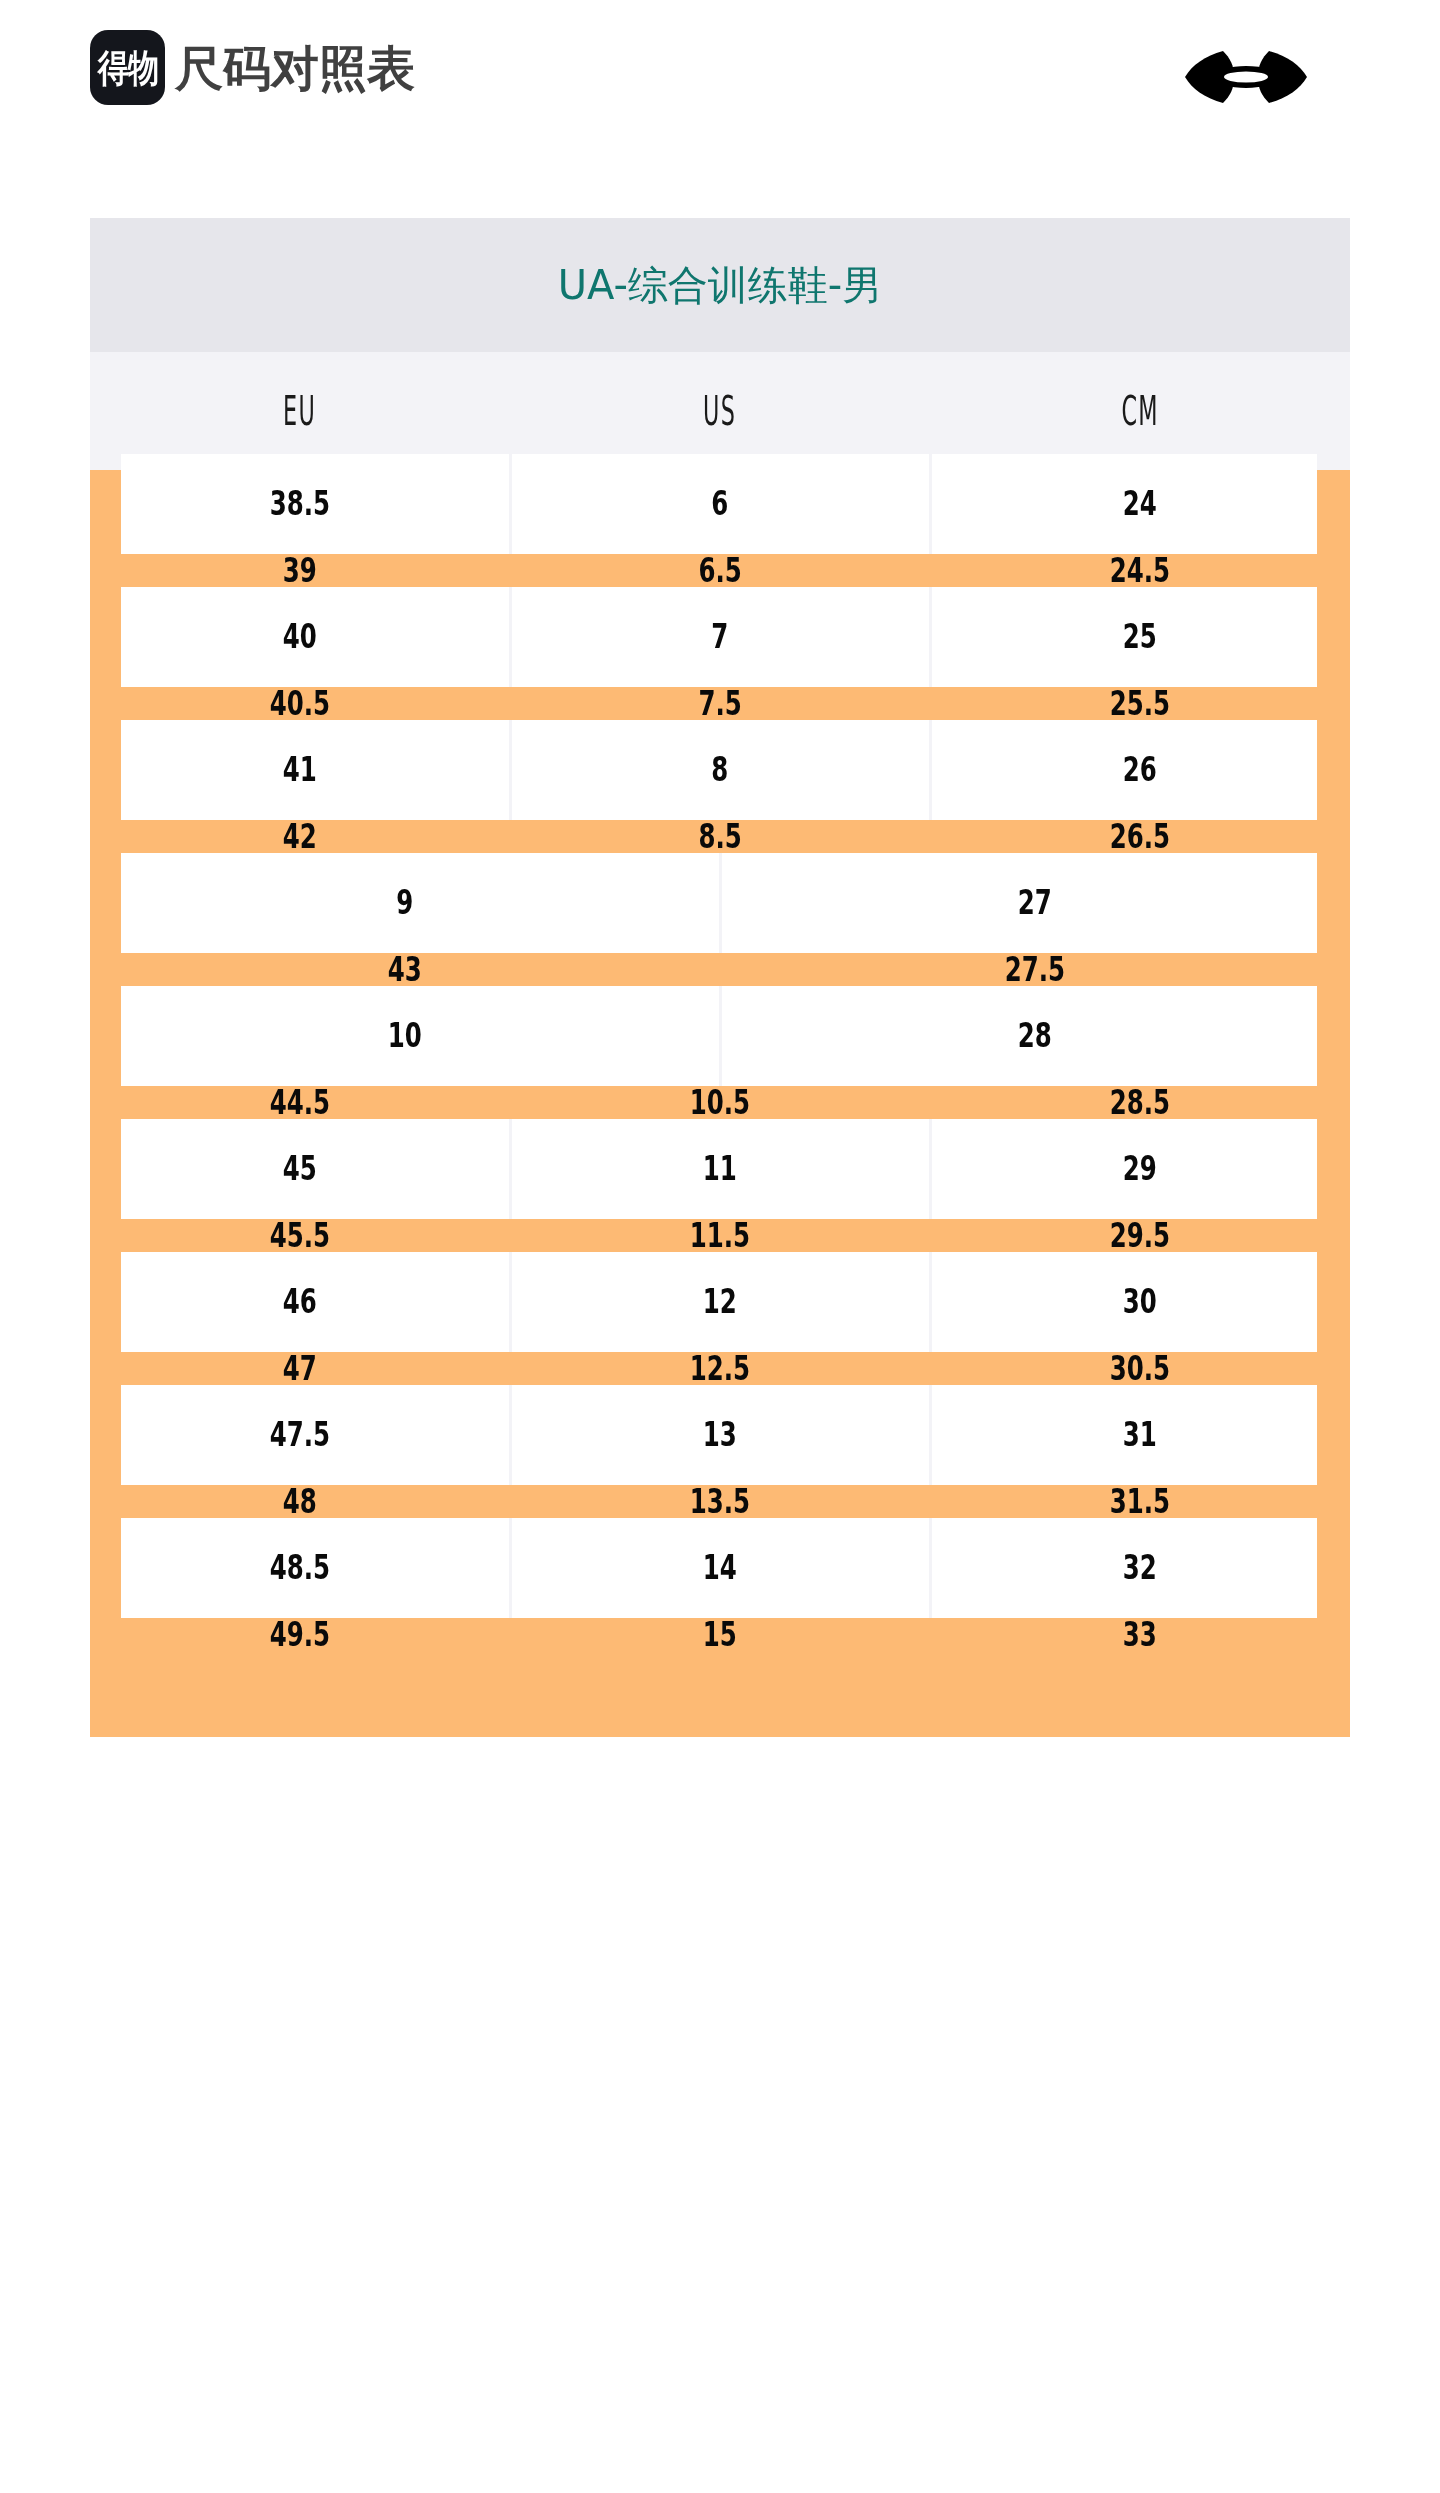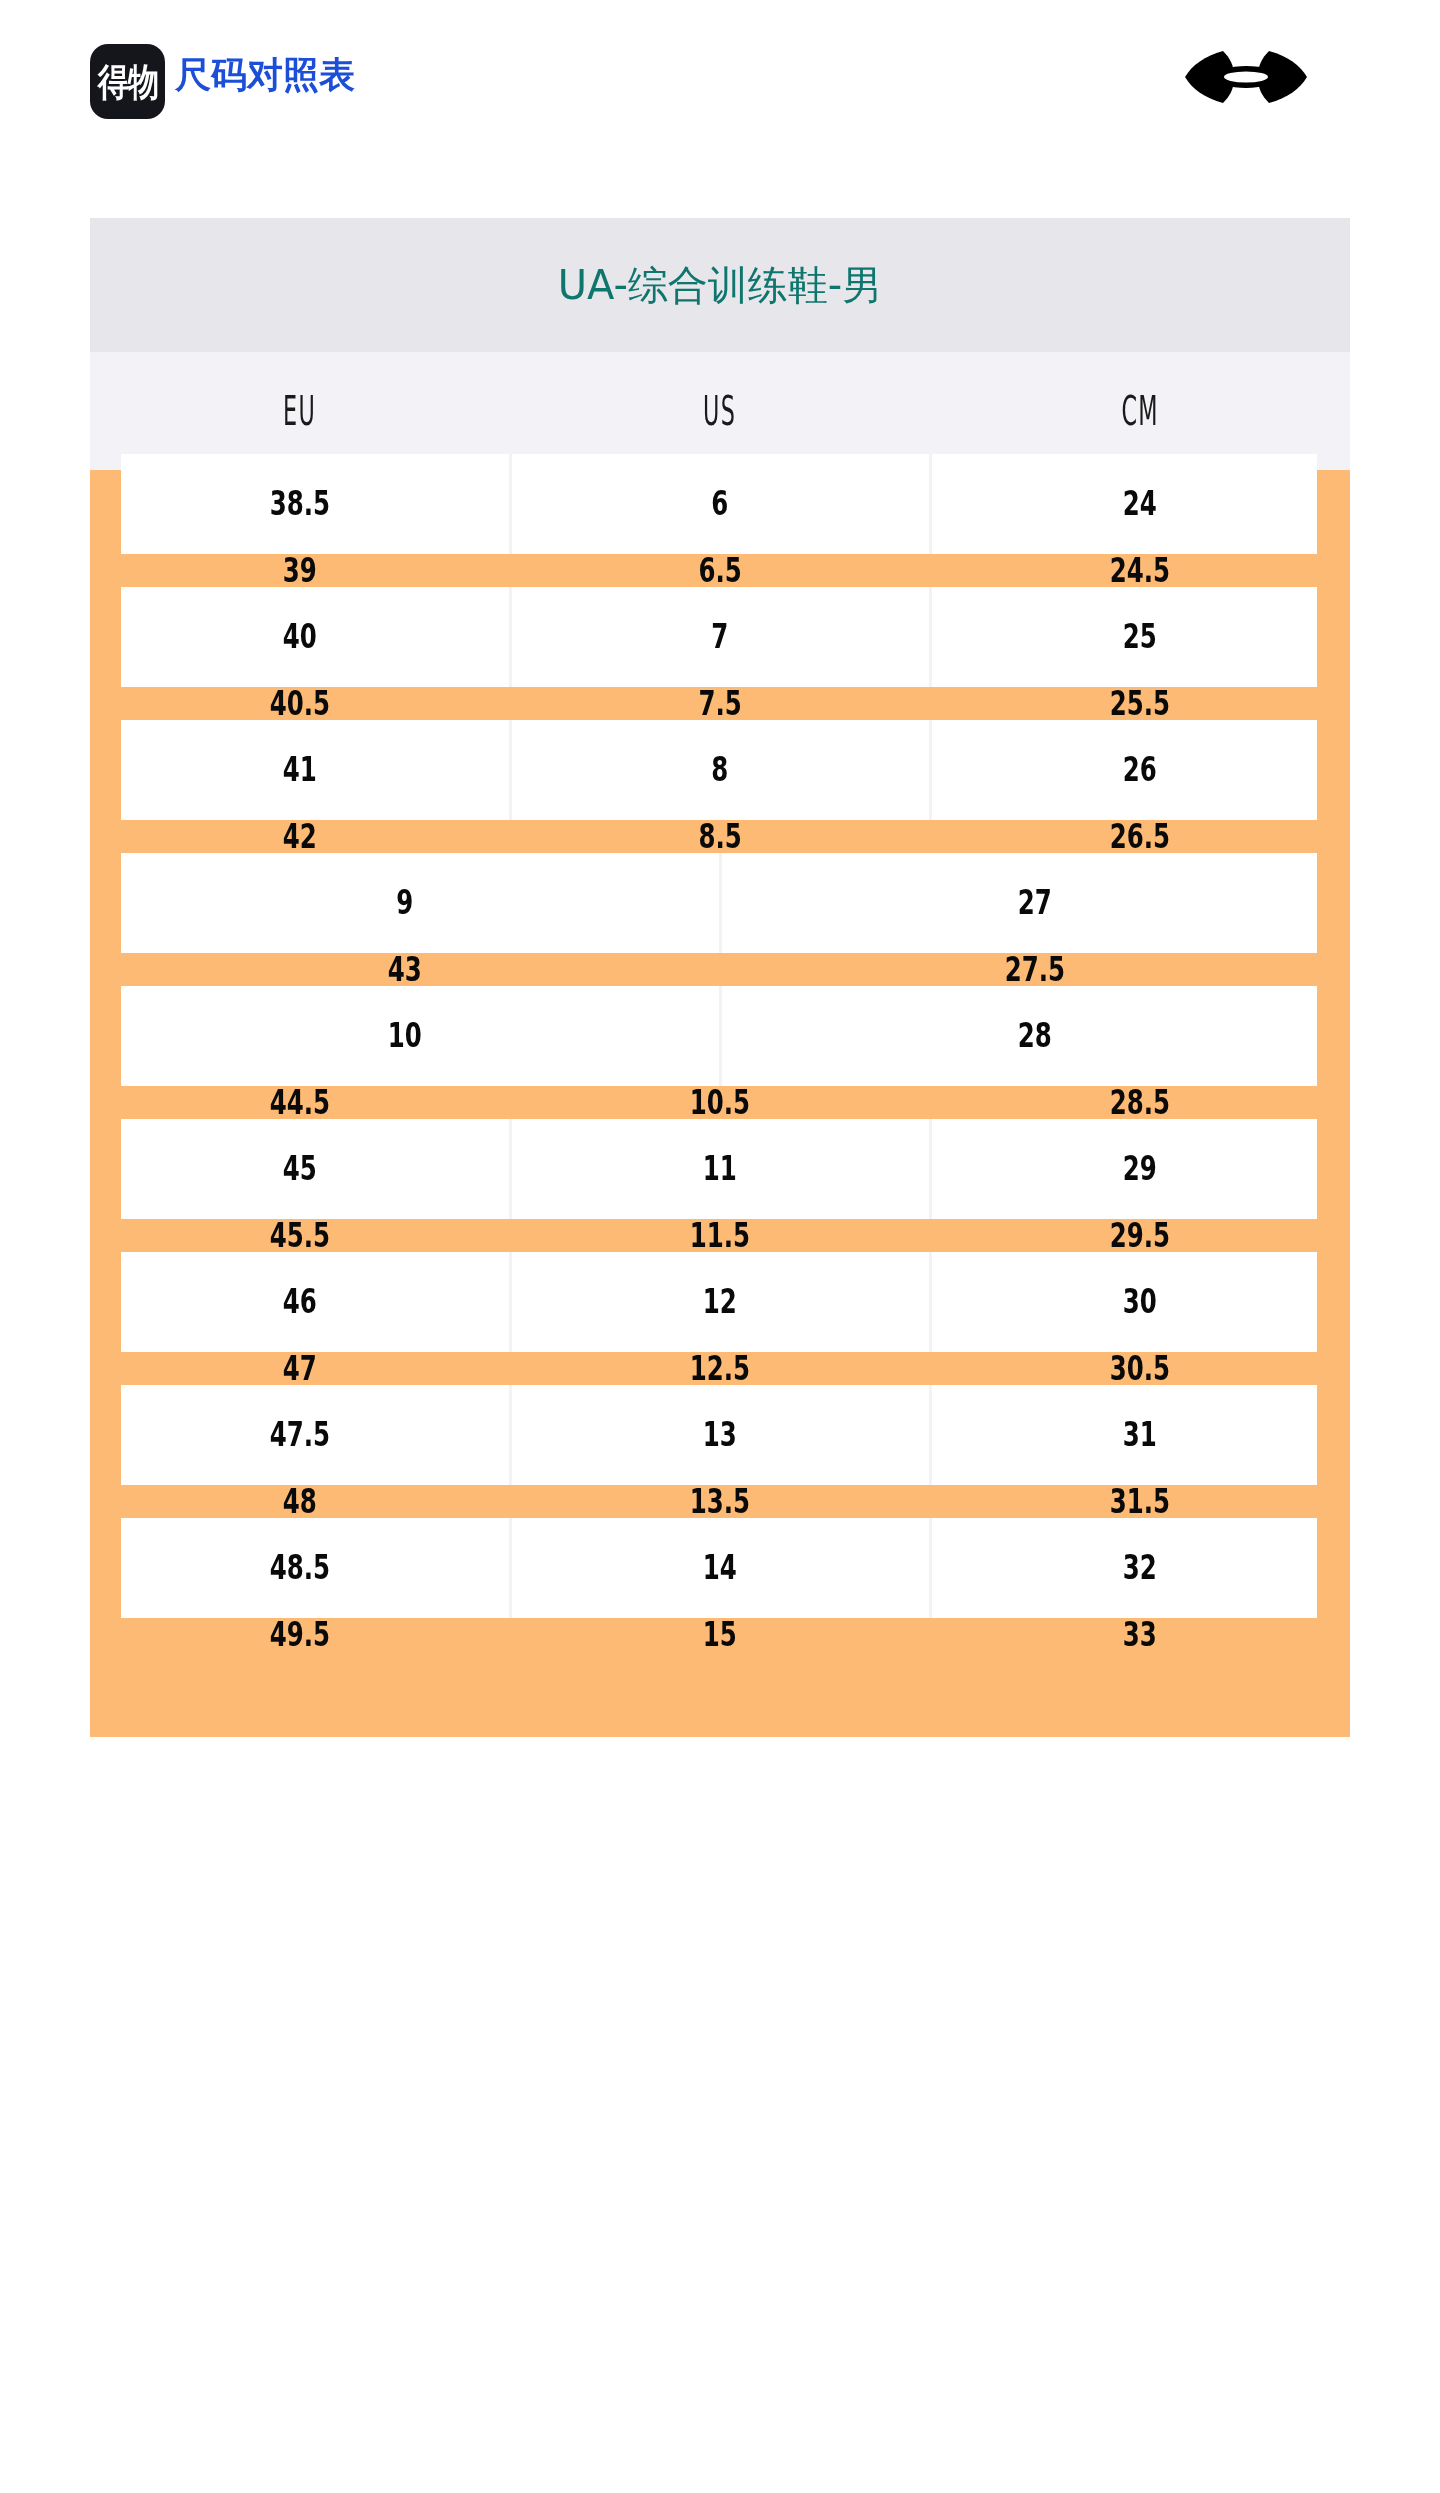--- a/index.html
+++ b/index.html
@@ -33,35 +33,34 @@
   }
   .brand-badge {
     width: 75px;
     height: 75px;
     border-radius: 18px;
     background: #14161c;
     display: flex;
     align-items: center;
     justify-content: center;
     flex: none;
-    margin-top: 14px;
   }
   .brand-badge-text {
     color: #ffffff;
     font-size: 38px;
     font-weight: 700;
     line-height: 1;
     letter-spacing: -1px;
     font-family: "DejaVu Sans", "Liberation Sans", sans-serif;
     transform: scaleX(0.82);
   }
   .page-title {
-    font-size: 36px;
+    font-size: 48px;
     font-weight: 700;
-    color: #1d4ed8;
+    color: #404040;
     line-height: 1;
     letter-spacing: 0px;
     white-space: nowrap;
     font-family: "DejaVu Sans", "Liberation Sans", sans-serif;
   }
   .ua-logo {
     position: absolute;
     right: 128px;
     top: 40px;
     width: 132px;

